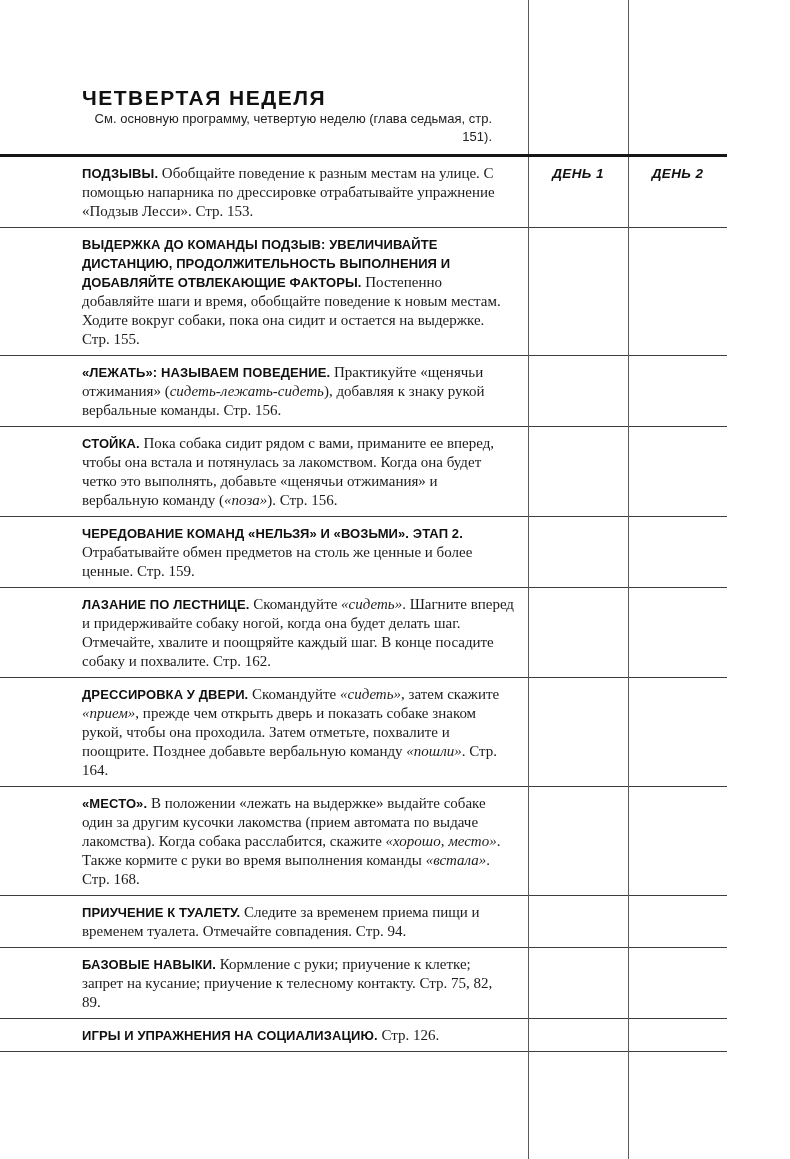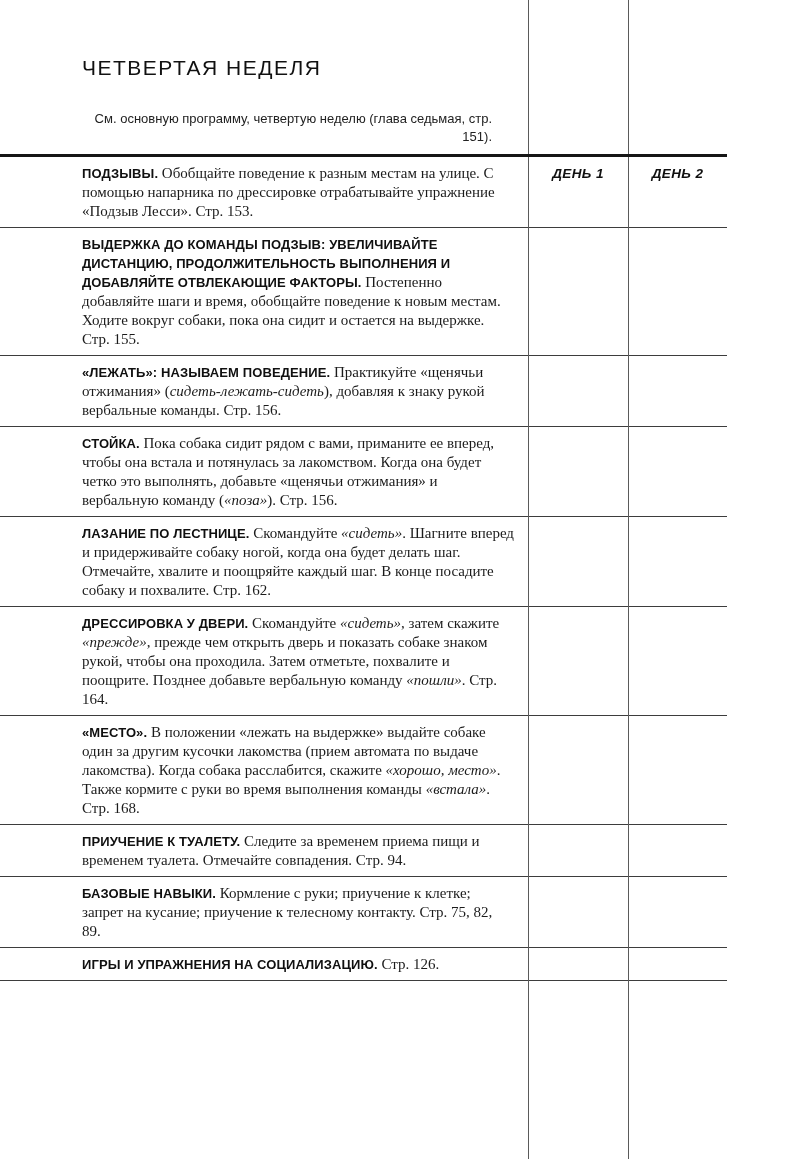--- a/index.html
+++ b/index.html
@@ -24,23 +24,23 @@
   .vline-1 { left: 528px; }
   .vline-2 { left: 628px; }
 
   
   .header {
     position: relative;
     width: 727px; height: 157px;
     border-bottom: 3px solid #161616;
   }
   .title {
-    position: absolute; left: 82px; top: 56px;
-    font-family: "Liberation Sans", sans-serif;
-    font-weight: normal;
+    position: absolute; left: 82px; top: 86px;
+    font-family: "Liberation Sans", sans-serif;
+    font-weight: bold;
     font-size: 21px;
     letter-spacing: 1.5px;
     color: #111;
     white-space: nowrap;
     text-align: center;
   }
   .subtitle {
     position: absolute; left: 82px; top: 110px;
     width: 410px;
     font-family: "Liberation Sans", sans-serif;
@@ -134,34 +134,42 @@
 
     <div class="row">
       <div class="row-text">
         <span class="lead">СТОЙКА. </span>
         <span class="desc"><span>Пока собака сидит рядом с вами, приманите ее вперед, чтобы она встала и потянулась за лакомством. Когда она будет четко это выполнять, добавьте «щенячьи отжимания» и вербальную команду (</span><i>«поза»</i><span>). Стр. 156.</span></span>
       </div>
       <div class="day-cell"></div>
       <div class="day-cell"></div>
     </div>
 
+    <div class="row">
+      <div class="row-text">
+        <span class="lead">ЧЕРЕДОВАНИЕ КОМАНД «НЕЛЬЗЯ» И «ВОЗЬМИ». ЭТАП 2. </span>
+        <span class="desc"><span>Отрабатывайте обмен предметов на столь же ценные и более ценные. Стр. 159.</span></span>
+      </div>
+      <div class="day-cell"></div>
+      <div class="day-cell"></div>
+    </div>
 
     <div class="row">
       <div class="row-text">
         <span class="lead">ЛАЗАНИЕ ПО ЛЕСТНИЦЕ. </span>
         <span class="desc"><span>Скомандуйте </span><i>«сидеть»</i><span>. Шагните вперед и придерживайте собаку ногой, когда она будет делать шаг. Отмечайте, хвалите и поощряйте каждый шаг. В конце посадите собаку и похвалите. Стр. 162.</span></span>
       </div>
       <div class="day-cell"></div>
       <div class="day-cell"></div>
     </div>
 
     <div class="row">
       <div class="row-text">
         <span class="lead">ДРЕССИРОВКА У ДВЕРИ. </span>
-        <span class="desc"><span>Скомандуйте </span><i>«сидеть»</i><span>, затем скажите </span><i>«прежде»</i><span>, прежде чем открыть дверь и показать собаке знаком рукой, чтобы она проходила. Затем отметьте, похвалите и поощрите. Позднее добавьте вербальную команду </span><i>«пошли»</i><span>. Стр. 164.</span></span>
+        <span class="desc"><span>Скомандуйте </span><i>«сидеть»</i><span>, затем скажите </span><i>«прием»</i><span>, прежде чем открыть дверь и показать собаке знаком рукой, чтобы она проходила. Затем отметьте, похвалите и поощрите. Позднее добавьте вербальную команду </span><i>«пошли»</i><span>. Стр. 164.</span></span>
       </div>
       <div class="day-cell"></div>
       <div class="day-cell"></div>
     </div>
 
     <div class="row">
       <div class="row-text">
         <span class="lead">«МЕСТО». </span>
         <span class="desc"><span>В положении «лежать на выдержке» выдайте собаке один за другим кусочки лакомства (прием автомата по выдаче лакомства). Когда собака расслабится, скажите </span><i>«хорошо, место»</i><span>. Также кормите с руки во время выполнения команды </span><i>«встала»</i><span>. Стр. 168.</span></span>
       </div>

